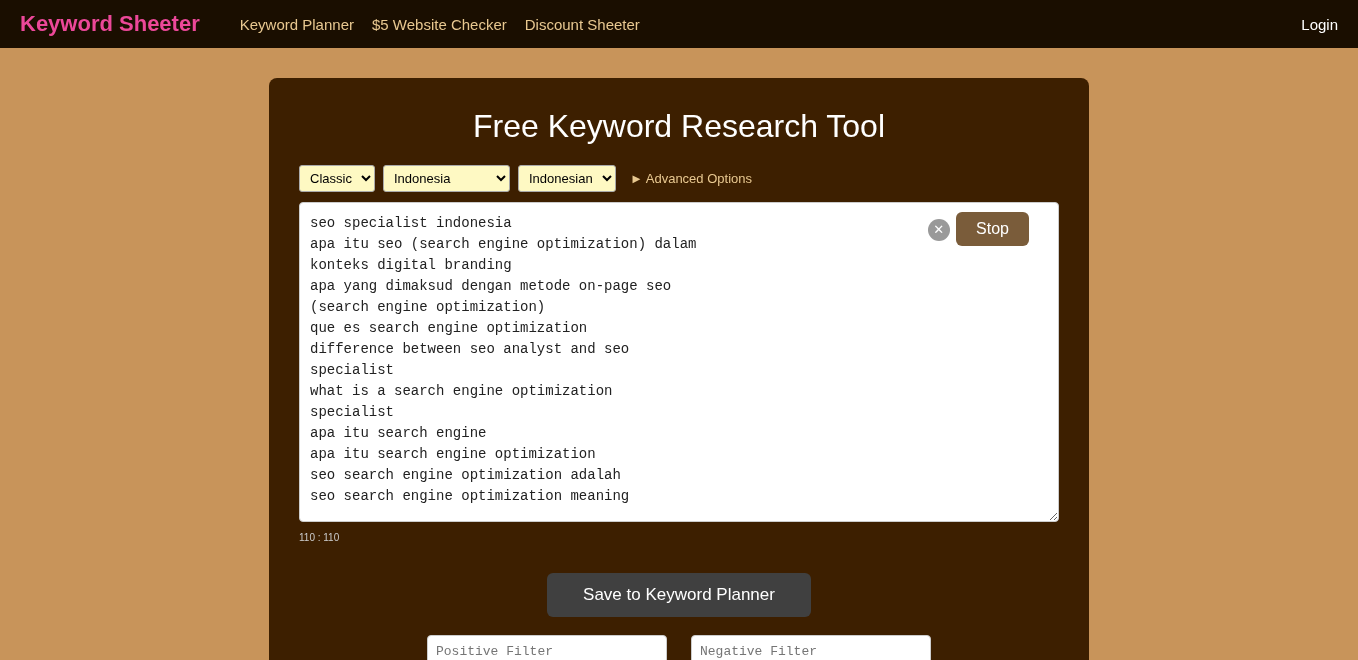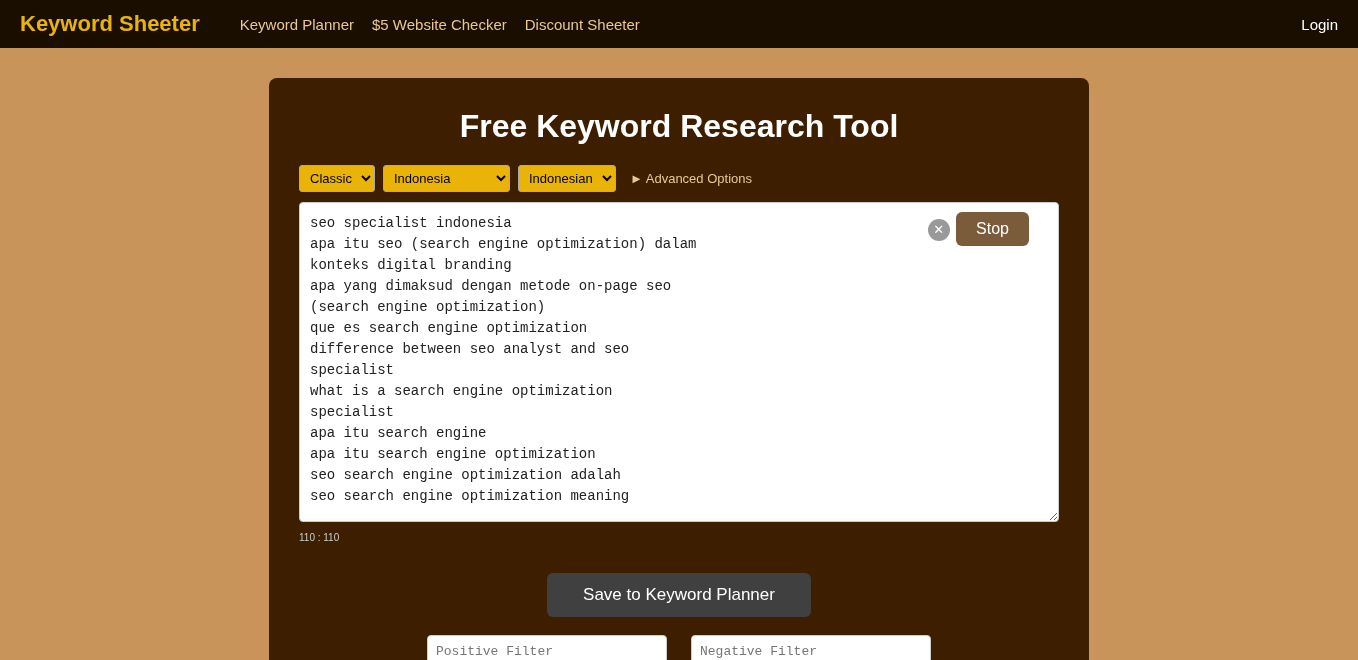--- a/index.html
+++ b/index.html
@@ -13,21 +13,21 @@
 
     
     nav {
       background-color: #1a0e00;
       display: flex;
       align-items: center;
       padding: 0 20px;
       height: 48px;
     }
     .nav-brand {
-      color: #eab308;
+      color: #ec4899;
       font-size: 22px;
       font-weight: bold;
       margin-right: 40px;
       white-space: nowrap;
     }
     .nav-links {
       display: flex;
       gap: 18px;
       flex: 1;
     }
@@ -55,36 +55,36 @@
       background-color: #3d1f00;
       border-radius: 8px;
       padding: 30px 30px 25px;
       width: 820px;
       max-width: 100%;
     }
 
     .page-title {
       color: #fff;
       font-size: 32px;
-      font-weight: bold;
+      font-weight: normal;
       text-align: center;
       margin-bottom: 20px;
     }
 
     
     .controls-row {
       display: flex;
       align-items: center;
       gap: 8px;
       margin-bottom: 10px;
       flex-wrap: wrap;
     }
 
     .controls-row select {
-      background-color: #eab308;
+      background-color: #fef9c3;
       border: 1px solid #aaa;
       border-radius: 3px;
       padding: 4px 6px;
       font-size: 13px;
       cursor: pointer;
     }
 
     .advanced-options-link {
       color: #e8c890;
       font-size: 13px;

